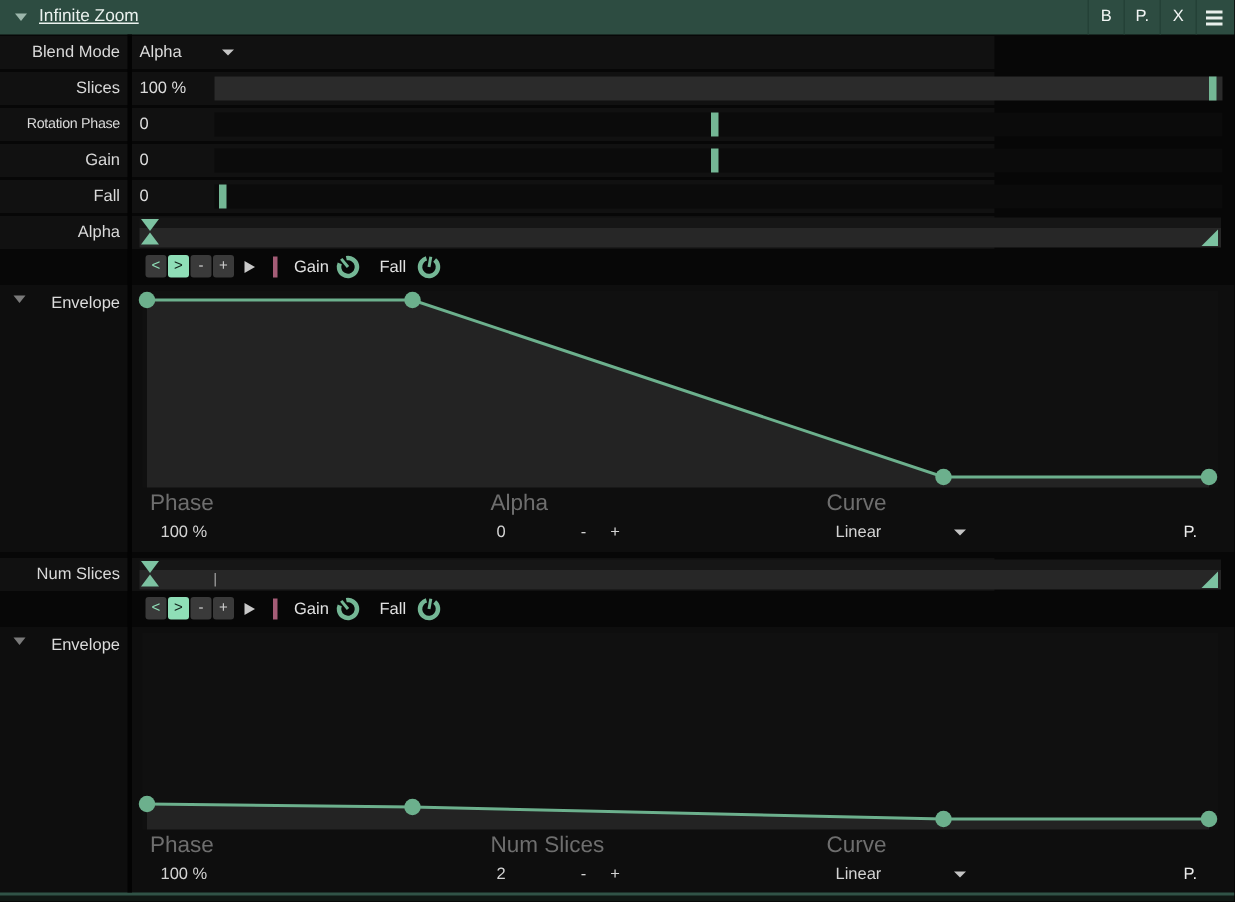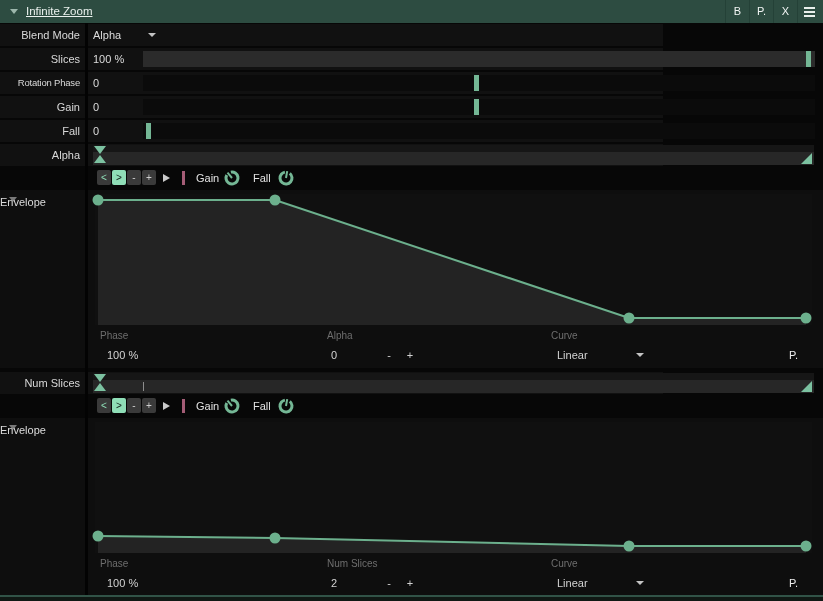--- a/index.html
+++ b/index.html
@@ -55,25 +55,25 @@
   .play-icon { position:absolute; left:163px; top:7px; width:0; height:0;
     border-top:4.5px solid transparent; border-bottom:4.5px solid transparent; border-left:7px solid #c9c9c9; }
   .pink-bar { position:absolute; left:182px; top:4px; width:3px; height:14px; background:#a45c76; }
   .tb-label { position:absolute; top:0; height:22px; line-height:22px; font-size:11px; color:#e2e2e2; }
   .knob { position:absolute; top:2px; }
 
   
   .section { position:absolute; left:0; width:823px; background:#0e0e0e; }
   .env-collapse { position:absolute; left:9px; top:7px; width:0; height:0;
     border-left:4px solid transparent; border-right:4px solid transparent; border-top:5px solid #7a7a7a; }
-  .env-label { position:absolute; left:0; top:0; width:80px; font-size:11px;
+  .env-label { position:absolute; left:0; top:0; width:80px; text-align:right; font-size:11px;
     color:#dcdcdc; line-height:14px; }
   .graph { position:absolute; left:95px; top:4px; width:717px; height:131px; background:#101010; }
   .graph svg { overflow:visible; display:block; }
-  .f-lbl { position:absolute; font-size:10px; color:#6e6e6e; line-height:14px; white-space:nowrap; }
+  .f-lbl { position:absolute; font-size:15px; color:#6e6e6e; line-height:14px; white-space:nowrap; }
   .f-val { position:absolute; font-size:11px; color:#d3d3d3; line-height:14px; white-space:nowrap; }
   .stepper { width:14px; text-align:center; }
 
   
   .bottom-section { position:absolute; left:0; top:595px; width:823px; height:6px;
     background:#101814; border-top:2px solid #31534736; border-top-color:#315347; }
 </style>
 </head>
 <body>
 

